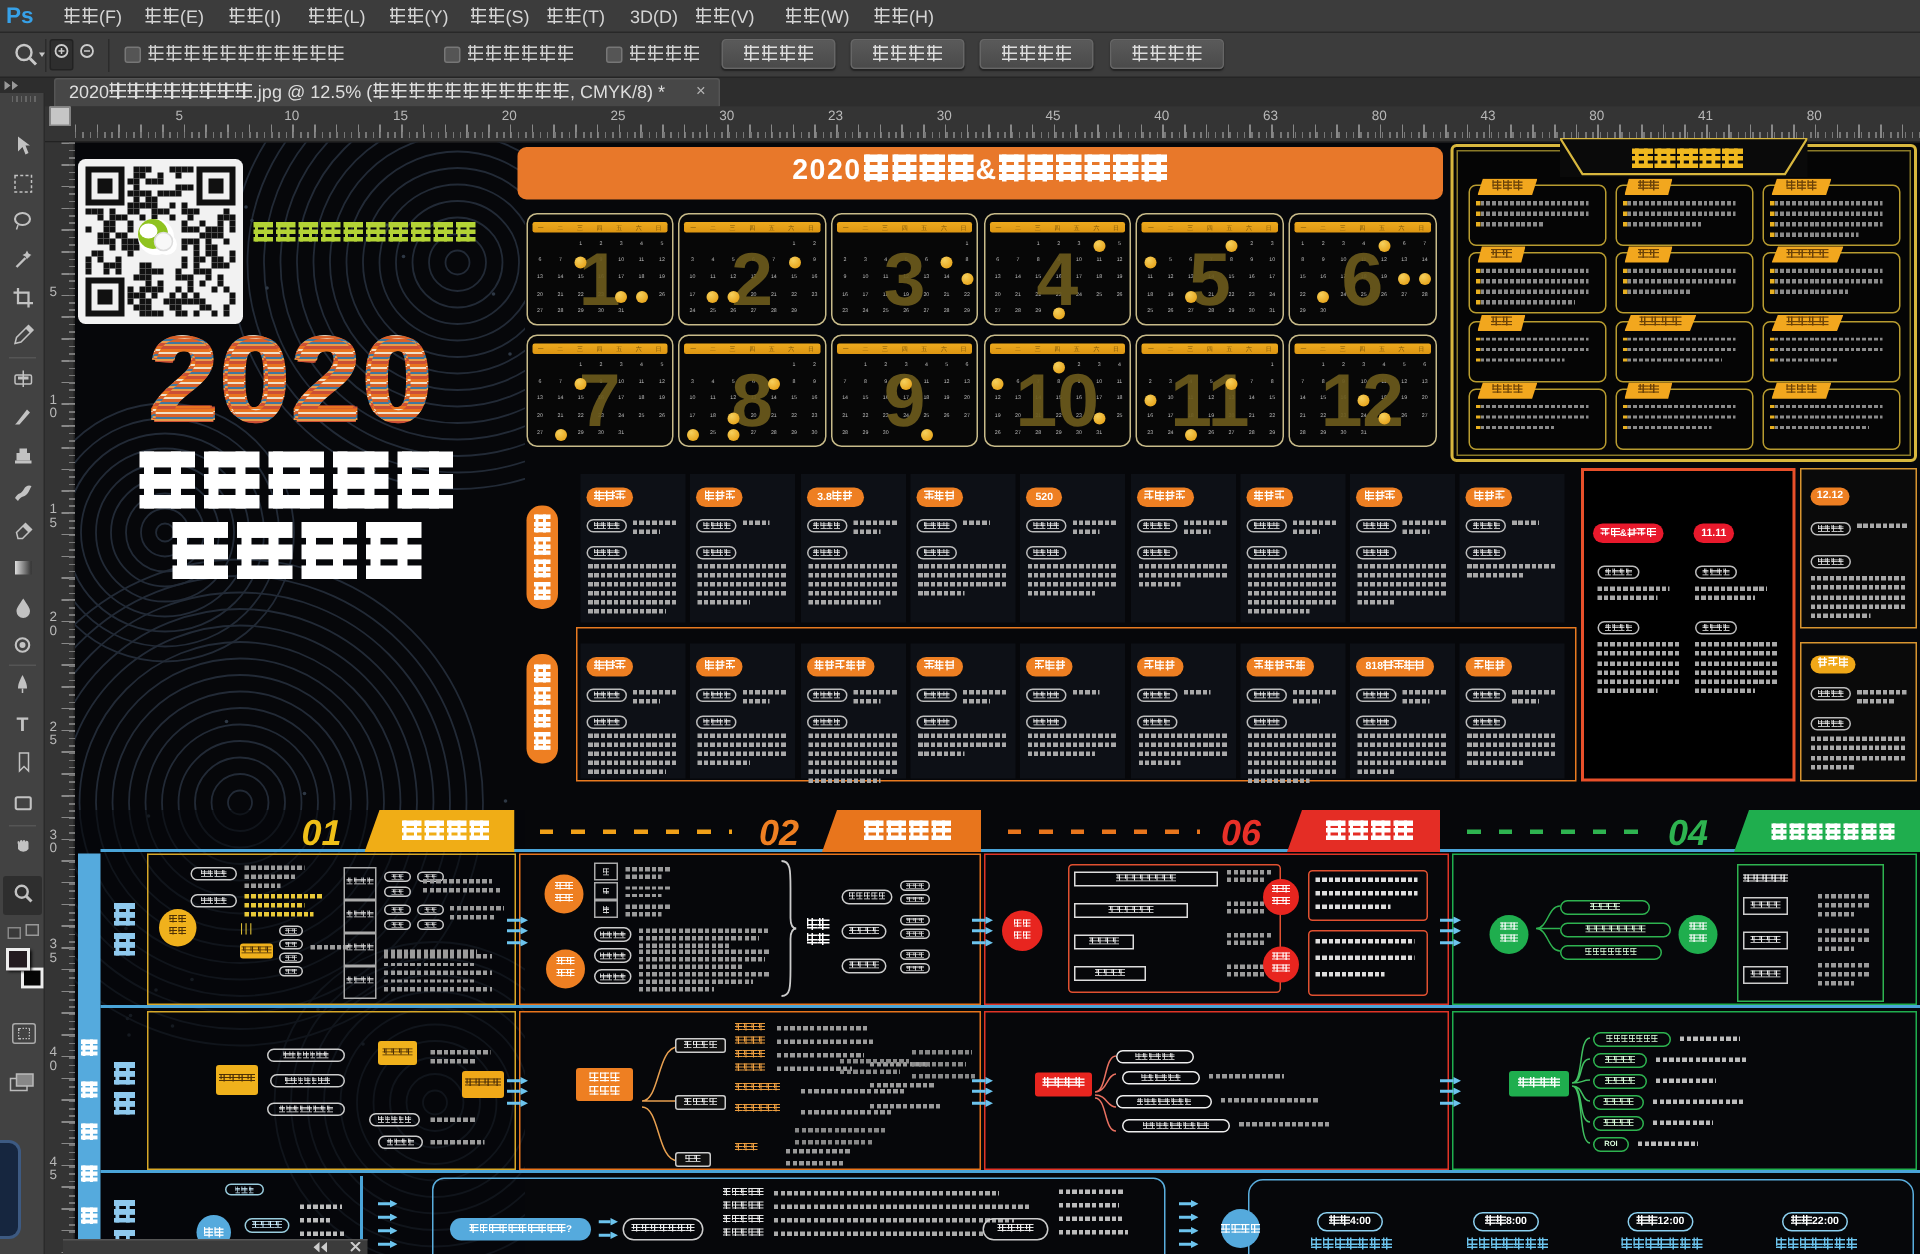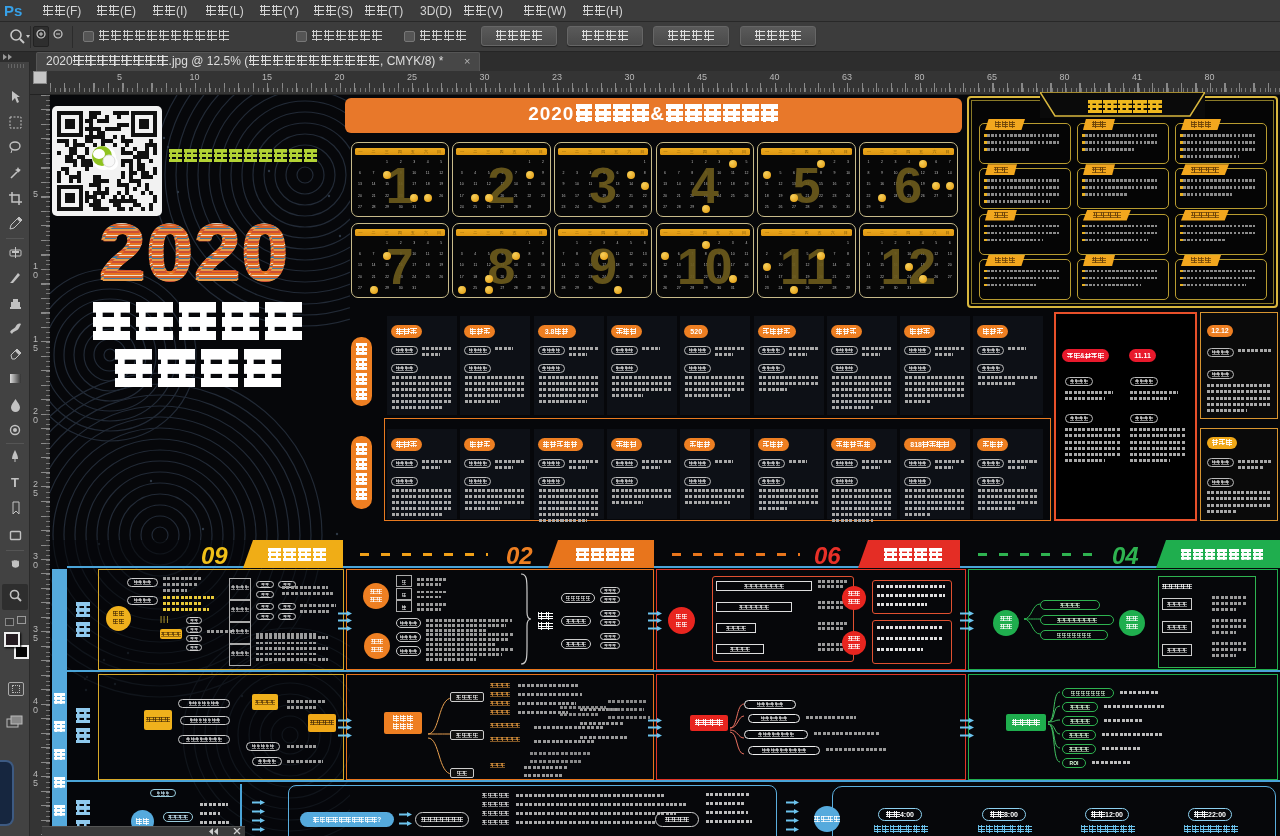--- a/index.html
+++ b/index.html
@@ -86,21 +86,21 @@
 <div class="a " style="left:262.0px;top:72px;color:#b8b8b8;font-size:9px;">15</div>
 <div class="a " style="left:334.5px;top:72px;color:#b8b8b8;font-size:9px;">20</div>
 <div class="a " style="left:407.0px;top:72px;color:#b8b8b8;font-size:9px;">25</div>
 <div class="a " style="left:479.5px;top:72px;color:#b8b8b8;font-size:9px;">30</div>
 <div class="a " style="left:552.0px;top:72px;color:#b8b8b8;font-size:9px;">23</div>
 <div class="a " style="left:624.5px;top:72px;color:#b8b8b8;font-size:9px;">30</div>
 <div class="a " style="left:697.0px;top:72px;color:#b8b8b8;font-size:9px;">45</div>
 <div class="a " style="left:769.5px;top:72px;color:#b8b8b8;font-size:9px;">40</div>
 <div class="a " style="left:842.0px;top:72px;color:#b8b8b8;font-size:9px;">63</div>
 <div class="a " style="left:914.5px;top:72px;color:#b8b8b8;font-size:9px;">80</div>
-<div class="a " style="left:987.0px;top:72px;color:#b8b8b8;font-size:9px;">65</div>
+<div class="a " style="left:987.0px;top:72px;color:#b8b8b8;font-size:9px;">43</div>
 <div class="a " style="left:1059.5px;top:72px;color:#b8b8b8;font-size:9px;">80</div>
 <div class="a " style="left:1132.0px;top:72px;color:#b8b8b8;font-size:9px;">41</div>
 <div class="a " style="left:1204.5px;top:72px;color:#b8b8b8;font-size:9px;">80</div>
 <div class="a " style="left:33px;top:71px;width:14px;height:13px;background:#c6c6c6;border:1px solid #888;"></div>
 <div class="a " style="left:30px;top:95px;width:20px;height:741px;background:#343434;border-right:1px solid #222;"></div>
 <div class="a " style="left:41px;top:95px;width:9px;height:741px;background:repeating-linear-gradient(180deg,#888 0 1px,transparent 1px 14.5px);"></div>
 <div class="a " style="left:46px;top:95px;width:4px;height:741px;background:repeating-linear-gradient(180deg,#777 0 1px,transparent 1px 4.84px);"></div>
 <div class="a " style="left:33px;top:189.5px;width:10px;color:#b8b8b8;font-size:9px;line-height:9px;word-break:break-all;">5</div>
 <div class="a " style="left:33px;top:262.0px;width:10px;color:#b8b8b8;font-size:9px;line-height:9px;word-break:break-all;">1<br>0</div>
 <div class="a " style="left:33px;top:334.5px;width:10px;color:#b8b8b8;font-size:9px;line-height:9px;word-break:break-all;">1<br>5</div>
@@ -1392,21 +1392,21 @@
 <div class="a " style="left:1207px;top:348px;width:27px;height:9px;border:.5px solid #bbb;border-radius:5px;color:#eee;font-size:4.5px;text-align:center;line-height:8px;"><i class="q"></i><i class="q"></i><i class="q"></i><i class="q"></i></div>
 <div class="a " style="left:1238px;top:349px;width:36px;height:8px;font-size:3px;"><span style="display:inline-block;width:34px;height:3px;background:repeating-linear-gradient(90deg,#a8a8a8 0 3px,transparent 3px 4.3px);"></span></div>
 <div class="a " style="left:1207px;top:370px;width:27px;height:9px;border:.5px solid #bbb;border-radius:5px;color:#eee;font-size:4.5px;text-align:center;line-height:8px;"><i class="q"></i><i class="q"></i><i class="q"></i><i class="q"></i></div>
 <div class="a " style="left:1207px;top:383px;width:68px;height:34px;font-size:3px;line-height:6.3px;"><span style="display:inline-block;width:64px;height:3px;background:repeating-linear-gradient(90deg,#a8a8a8 0 3px,transparent 3px 4.3px);"></span><br><span style="display:inline-block;width:64px;height:3px;background:repeating-linear-gradient(90deg,#a8a8a8 0 3px,transparent 3px 4.3px);"></span><br><span style="display:inline-block;width:64px;height:3px;background:repeating-linear-gradient(90deg,#a8a8a8 0 3px,transparent 3px 4.3px);"></span><br><span style="display:inline-block;width:64px;height:3px;background:repeating-linear-gradient(90deg,#a8a8a8 0 3px,transparent 3px 4.3px);"></span><br><span style="display:inline-block;width:40px;height:3px;background:repeating-linear-gradient(90deg,#a8a8a8 0 3px,transparent 3px 4.3px);"></span><br></div>
 <div class="a " style="left:1200px;top:428px;width:78px;height:93px;border:1px solid #d89530;background:#0a0a0a;"></div>
 <div class="a " style="left:1207px;top:437px;width:30px;height:12px;background:#f0a818;border-radius:6px;color:#fff;font-size:7px;font-weight:bold;text-align:center;line-height:12px;"><i class="q2"></i><i class="q3"></i><i class="q"></i></div>
 <div class="a " style="left:1207px;top:458px;width:27px;height:9px;border:.5px solid #bbb;border-radius:5px;color:#eee;font-size:4.5px;text-align:center;line-height:8px;"><i class="q"></i><i class="q"></i><i class="q"></i><i class="q"></i></div>
 <div class="a " style="left:1238px;top:459px;width:36px;height:14px;font-size:3px;line-height:6px;"><span style="display:inline-block;width:33px;height:3px;background:repeating-linear-gradient(90deg,#a8a8a8 0 3px,transparent 3px 4.3px);"></span><br><span style="display:inline-block;width:25px;height:3px;background:repeating-linear-gradient(90deg,#a8a8a8 0 3px,transparent 3px 4.3px);"></span></div>
 <div class="a " style="left:1207px;top:478px;width:27px;height:9px;border:.5px solid #bbb;border-radius:5px;color:#eee;font-size:4.5px;text-align:center;line-height:8px;"><i class="q"></i><i class="q"></i><i class="q"></i><i class="q"></i></div>
 <div class="a " style="left:1207px;top:490px;width:68px;height:28px;font-size:3px;line-height:6.3px;"><span style="display:inline-block;width:64px;height:3px;background:repeating-linear-gradient(90deg,#a8a8a8 0 3px,transparent 3px 4.3px);"></span><br><span style="display:inline-block;width:64px;height:3px;background:repeating-linear-gradient(90deg,#a8a8a8 0 3px,transparent 3px 4.3px);"></span><br><span style="display:inline-block;width:64px;height:3px;background:repeating-linear-gradient(90deg,#a8a8a8 0 3px,transparent 3px 4.3px);"></span><br><span style="display:inline-block;width:30px;height:3px;background:repeating-linear-gradient(90deg,#a8a8a8 0 3px,transparent 3px 4.3px);"></span><br></div>
-<div class="a " style="left:201px;top:542px;color:#f0c018;font-size:24px;font-weight:bold;font-style:italic;">09</div>
+<div class="a " style="left:201px;top:542px;color:#f0c018;font-size:24px;font-weight:bold;font-style:italic;">01</div>
 <div class="a" style="left:243px;top:540px;width:100px;height:28px;z-index:2;"><svg width="100" height="28">
       <path d="M10 0 L100 0 L100 28 L0 28Z" fill="#f0ad16"></path>
     </svg></div>
 <div class="a " style="left:255px;top:546px;width:84px;height:20px;color:#fff;font-size:15px;font-weight:bold;z-index:3;text-align:center;white-space:nowrap;overflow:hidden;"><i class="Q"></i><i class="Q"></i><i class="Q"></i><i class="Q"></i></div>
 <div class="a " style="left:360px;top:553px;width:128px;height:3px;background:repeating-linear-gradient(90deg,#f0a018 0 9px,transparent 9px 21px);"></div>
 <div class="a " style="left:506px;top:542px;color:#ee7f22;font-size:24px;font-weight:bold;font-style:italic;">02</div>
 <div class="a" style="left:548px;top:540px;width:106px;height:28px;z-index:2;"><svg width="106" height="28">
       <path d="M10 0 L106 0 L106 28 L0 28Z" fill="#e8751c"></path>
     </svg></div>
 <div class="a " style="left:560px;top:546px;width:90px;height:20px;color:#fff;font-size:15px;font-weight:bold;z-index:3;text-align:center;white-space:nowrap;overflow:hidden;"><i class="Q"></i><i class="Q"></i><i class="Q"></i><i class="Q"></i></div>

